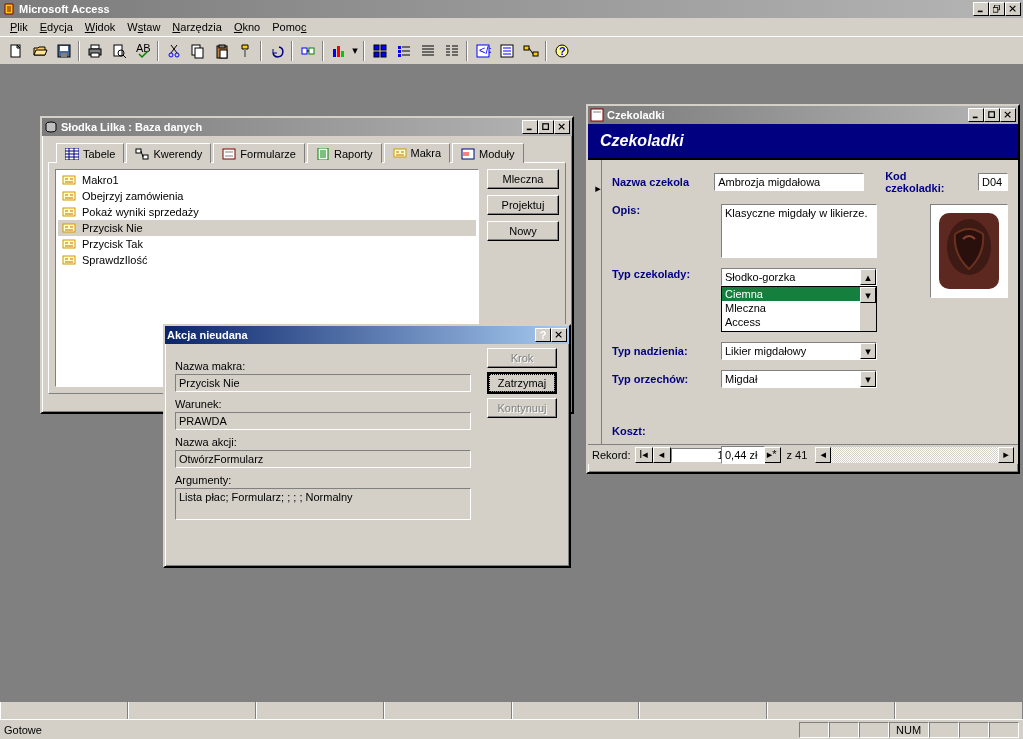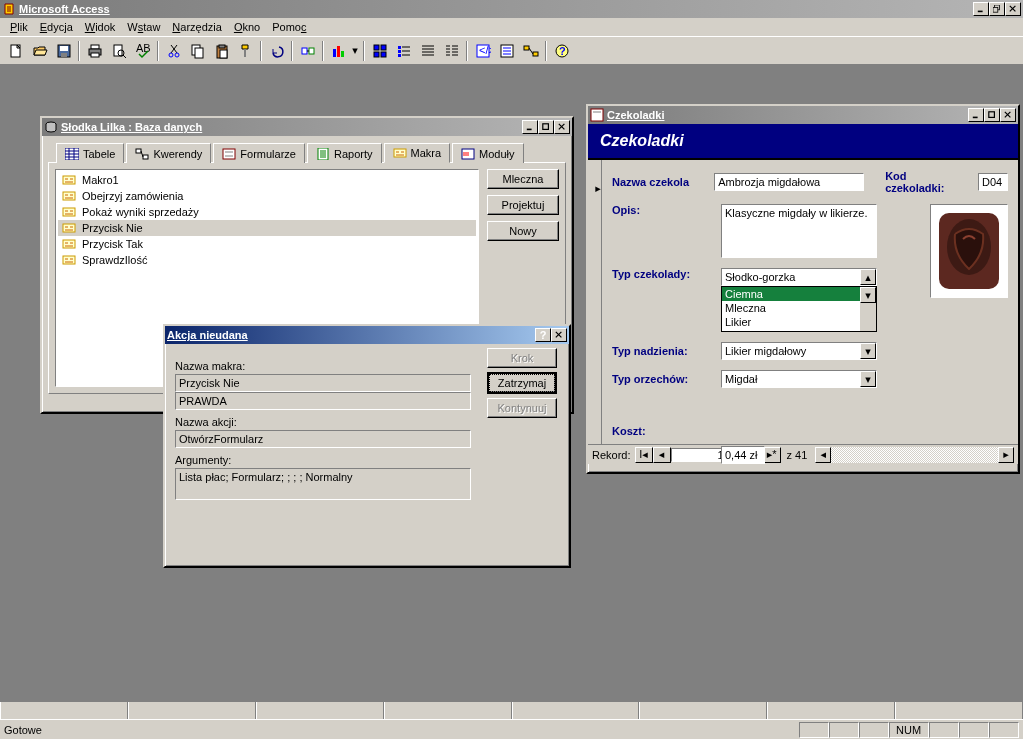--- a/index.html
+++ b/index.html
@@ -1,21 +1,21 @@
 <!DOCTYPE html>
 <html><head>
 <meta charset="utf-8">
 <style>
 * { box-sizing: border-box; margin: 0; padding: 0; font-family: "MS Sans Serif", Tahoma, Arial, sans-serif; font-size: 11px; }
 body { background: #808080; width: 1023px; height: 739px; overflow: hidden; position: relative; }
 
 .titlebar { background: linear-gradient(to right, #0a246a, #a6caf0); color: #fff; height: 18px; display: flex; align-items: center; padding: 0 2px; font-weight: bold; }
 .titlebar.inactive { background: linear-gradient(to right, #7b7b7b, #b5b5b5); }
 .titlebar-icon { width: 14px; height: 14px; margin-right: 3px; display: inline-flex; align-items: center; justify-content: center; }
-.titlebar-text { flex: 1; text-decoration: underline; }
+.titlebar-text { flex: 1; }
 .win-btns { display: flex; gap: 0; }
 .win-btn { width: 16px; height: 14px; background: #d4d0c8; border: 1px solid; border-color: #fff #000 #000 #fff; font-size: 9px; display: flex; align-items: center; justify-content: center; font-family: Arial; cursor: default; font-weight: bold; }
 .win-btn svg { width: 8px; height: 8px; }
 
 .menubar { background: #d4d0c8; height: 18px; display: flex; align-items: center; padding: 0 4px; gap: 0; }
 .menu-item { padding: 1px 6px; cursor: default; }
 .menu-item u { text-decoration: underline; }
 
 .toolbar { background: #d4d0c8; height: 28px; display: flex; align-items: center; padding: 2px 4px; gap: 1px; border-top: 1px solid #fff; }
 .tb-btn { width: 23px; height: 22px; border: 1px solid #d4d0c8; display: flex; align-items: center; justify-content: center; cursor: default; }
@@ -452,21 +452,21 @@
         <div class="form-row" style="align-items:flex-start">
           <span class="form-label">Typ czekolady:</span>
           <div style="width:156px">
             <div class="form-select">
               <span class="sel-text">Słodko-gorzka</span>
               <div class="sel-btn">▴</div>
             </div>
             <div class="dropdown-list" style="height:46px;">
               <div class="dd-item sel">Ciemna</div>
               <div class="dd-item">Mleczna</div>
-              <div class="dd-item">Likier</div>
+              <div class="dd-item">Access</div>
               <div class="dd-scroll">
                 <div class="dd-scroll-btn">▾</div>
               </div>
             </div>
           </div>
         </div>
         <div class="form-row">
           <span class="form-label">Typ nadzienia:</span>
           <div class="form-select" style="width:156px">
             <span class="sel-text">Likier migdałowy</span>
@@ -521,20 +521,21 @@
         <div class="win-btn">
             <svg viewBox="0 0 10 10">
               <path d="M1 1 L8 8 M8 1 L1 8" stroke="#000" stroke-width="1.5"></path>
             </svg>
           </div>
       </div>
     </div>
     <div class="dlg-body">
       <span class="dlg-field-lbl">Nazwa makra:</span>
       <div class="dlg-field">Przycisk Nie</div>
+      <span class="dlg-field-lbl">Warunek:</span>
       <div class="dlg-field">PRAWDA</div>
       <span class="dlg-field-lbl">Nazwa akcji:</span>
       <div class="dlg-field">OtwórzFormularz</div>
       <span class="dlg-field-lbl">Argumenty:</span>
       <div class="dlg-field tall">Lista płac; Formularz; ; ; ; Normalny</div>
       <div class="dlg-btns">
         <div class="btn3d disabled"><span>Krok</span></div>
         <div class="btn3d focus-ring" style="border:2px solid #000"><span>Zatrzymaj</span></div>
         <div class="btn3d disabled"><span>Kontynuuj</span></div>
       </div>

